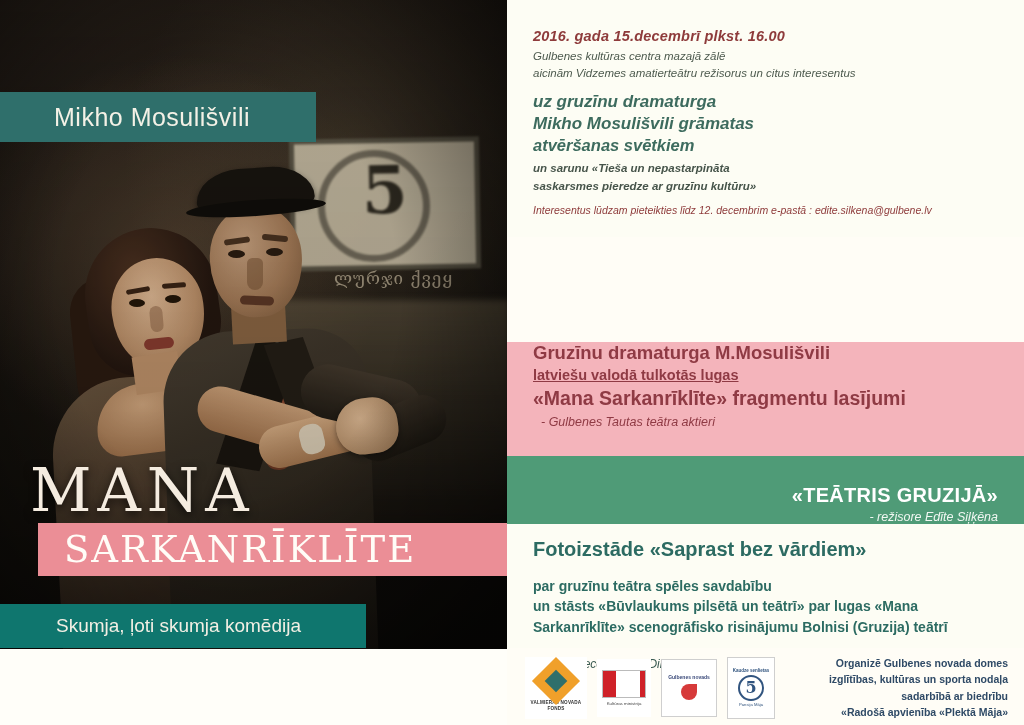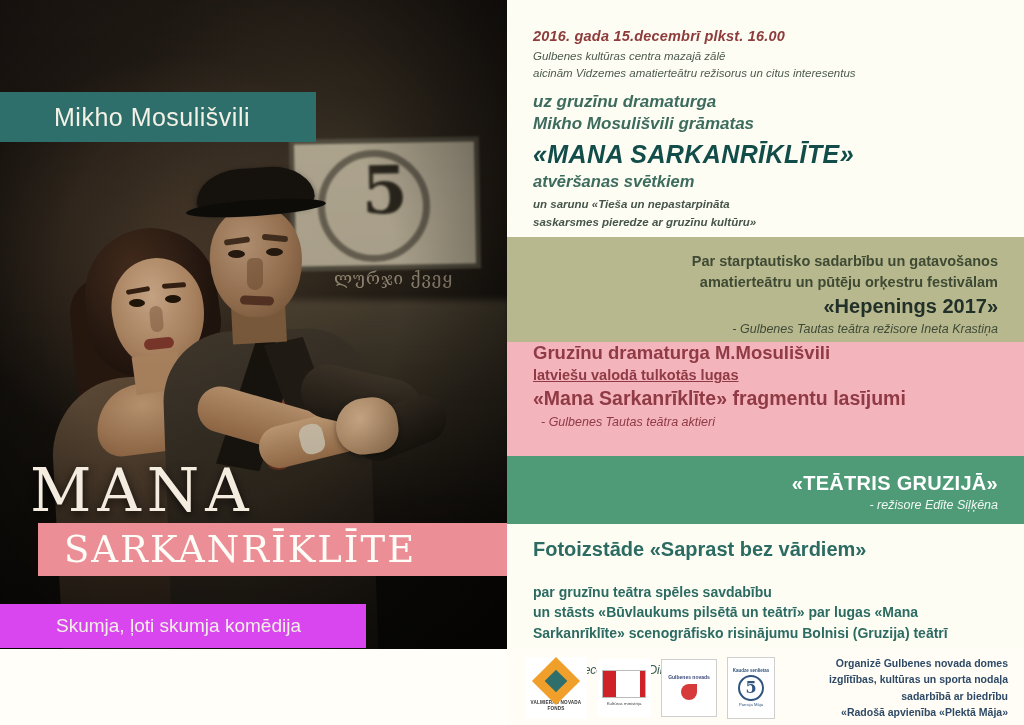--- a/index.html
+++ b/index.html
@@ -265,21 +265,21 @@
     font-size: 37px;
     letter-spacing: 2px;
     color: #fffdf7;
     padding-left: 26px;
     white-space: nowrap;
   }
   .band-genre {
     position: absolute;
     left: 0; top: 604px;
     width: 366px; height: 44px;
-    background: #d946ef;
+    background: #0f766e;
     display: flex; align-items: center;
   }
   .band-genre span {
     color: #f2efe4;
     font-size: 19px;
     padding-left: 56px;
     white-space: nowrap;
   }
 
   
@@ -291,21 +291,21 @@
   }
 
   .sec {
     position: absolute;
     left: 0; width: 517px;
     padding: 0 26px;
   }
   .sec.s1 { top: 0; height: 237px; background: #fdfdf4; padding-top: 28px; font-style: italic; }
   .sec.s2 { top: 237px; height: 105px; background: #b8b88e; padding-top: 14px; text-align: right; }
   .sec.s3 { top: 342px; height: 114px; background: #f4b4bb; }
-  .sec.s4 { top: 456px; height: 68px; background: #4f9b77; padding-top: 16px; text-align: right; }
+  .sec.s4 { top: 456px; height: 68px; background: #4f9b77; padding-top: 28px; text-align: right; }
   .sec.s5 { top: 524px; height: 124px; background: #fdfdf4; padding-top: 14px; }
 
   .l-date {
     color: #8e3b3b; font-size: 14.5px; font-weight: bold; letter-spacing: .2px;
     margin-bottom: 4px;
   }
   .l-small { color: #4d5a4e; font-size: 11.5px; line-height: 1.5; }
   .l-mid { color: #3d6b5e; font-size: 17px; font-weight: bold; line-height: 1.35; margin-top: 8px; }
   .l-big {
     color: #134d4a; font-size: 25px; font-weight: bold; letter-spacing: .4px;
@@ -321,21 +321,21 @@
 
   .s3-l1 { color: #8f3a44; font-size: 18.5px; font-weight: bold; }
   .s3-l2 { color: #8f3a44; font-size: 14.5px; font-weight: bold; margin-top: 3px; text-decoration: underline; }
   .s3-l3 { color: #8f3a44; font-size: 19.5px; font-weight: bold; margin-top: 4px; }
   .s3-credit { color: #8f3a44; font-size: 12.5px; font-style: italic; margin-top: 5px; padding-left: 8px; }
 
   .s4-l1 { color: #ffffff; font-size: 20px; font-weight: bold; letter-spacing: .3px; }
   .s4-credit { color: #f0f7f2; font-size: 12.5px; font-style: italic; margin-top: 3px; }
 
   .s5-l1 { color: #2c6b62; font-size: 20px; font-weight: bold; }
-  .s5-l2 { color: #2c6b62; font-size: 14px; font-weight: bold; margin-top: 21px; line-height: 1.45; }
+  .s5-l2 { color: #2c6b62; font-size: 14px; font-weight: bold; margin-top: 15px; line-height: 1.45; }
   .s5-credit { color: #3a5a52; font-size: 12px; font-style: italic; margin-top: 20px; }
 
   
   .logos {
     position: absolute; left: 0; top: 648px;
     width: 517px; height: 77px;
     display: flex; align-items: center; gap: 10px;
     padding: 6px 12px 4px 18px;
   }
   .logo {
@@ -459,33 +459,26 @@
   <div class="divider-v"></div>
 
   <div class="right">
 
     <div class="sec s1">
       <div class="l-date">2016. gada 15.decembrī plkst. 16.00</div>
       <div class="l-small">Gulbenes kultūras centra mazajā zālē</div>
       <div class="l-small">aicinām Vidzemes amatierteātru režisorus un citus interesentus</div>
       <div class="l-mid">uz gruzīnu dramaturga</div>
       <div class="l-mid" style="margin-top:0">Mikho Mosulišvili grāmatas</div>
-      <div class="l-big">«MANA SARKANRĪKLĪTE»</div>
       <div class="l-mid2">atvēršanas svētkiem</div>
       <div class="l-small2" style="margin-top:5px">un sarunu «Tieša un nepastarpināta</div>
       <div class="l-small2">saskarsmes pieredze ar gruzīnu kultūru»</div>
       <div class="l-contact">Interesentus lūdzam pieteikties līdz 12. decembrim e-pastā : edite.silkena@gulbene.lv</div>
     </div>
 
-    <div class="sec s2">
-      <div class="s2-line">Par starptautisko sadarbību un gatavošanos</div>
-      <div class="s2-line">amatierteātru un pūtēju orķestru festivālam</div>
-      <div class="s2-big">«Hepenings 2017»</div>
-      <div class="s2-credit">- Gulbenes Tautas teātra režisore Ineta Krastiņa</div>
-    </div>
 
     <div class="sec s3">
       <div class="s3-l1">Gruzīnu dramaturga M.Mosulišvili</div>
       <div class="s3-l2">latviešu valodā tulkotās lugas</div>
       <div class="s3-l3">«Mana Sarkanrīklīte» fragmentu lasījumi</div>
       <div class="s3-credit">- Gulbenes Tautas teātra aktieri</div>
     </div>
 
     <div class="sec s4">
       <div class="s4-l1">«TEĀTRIS GRUZIJĀ»</div>

